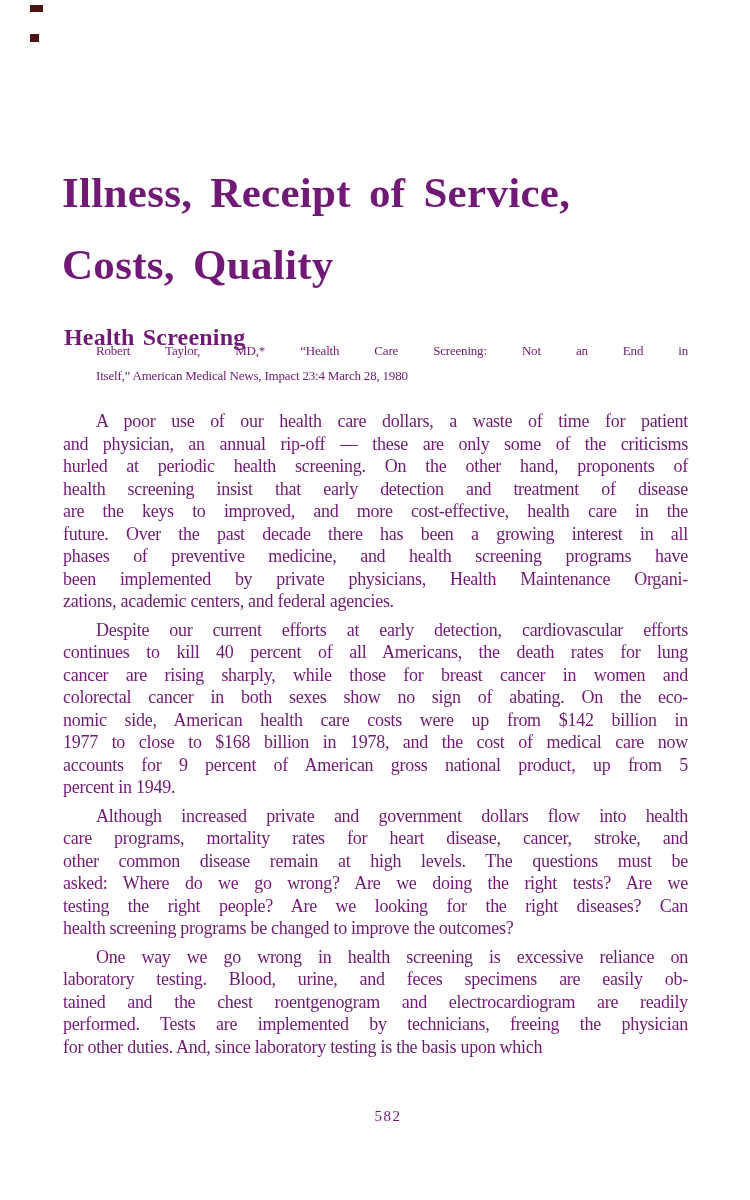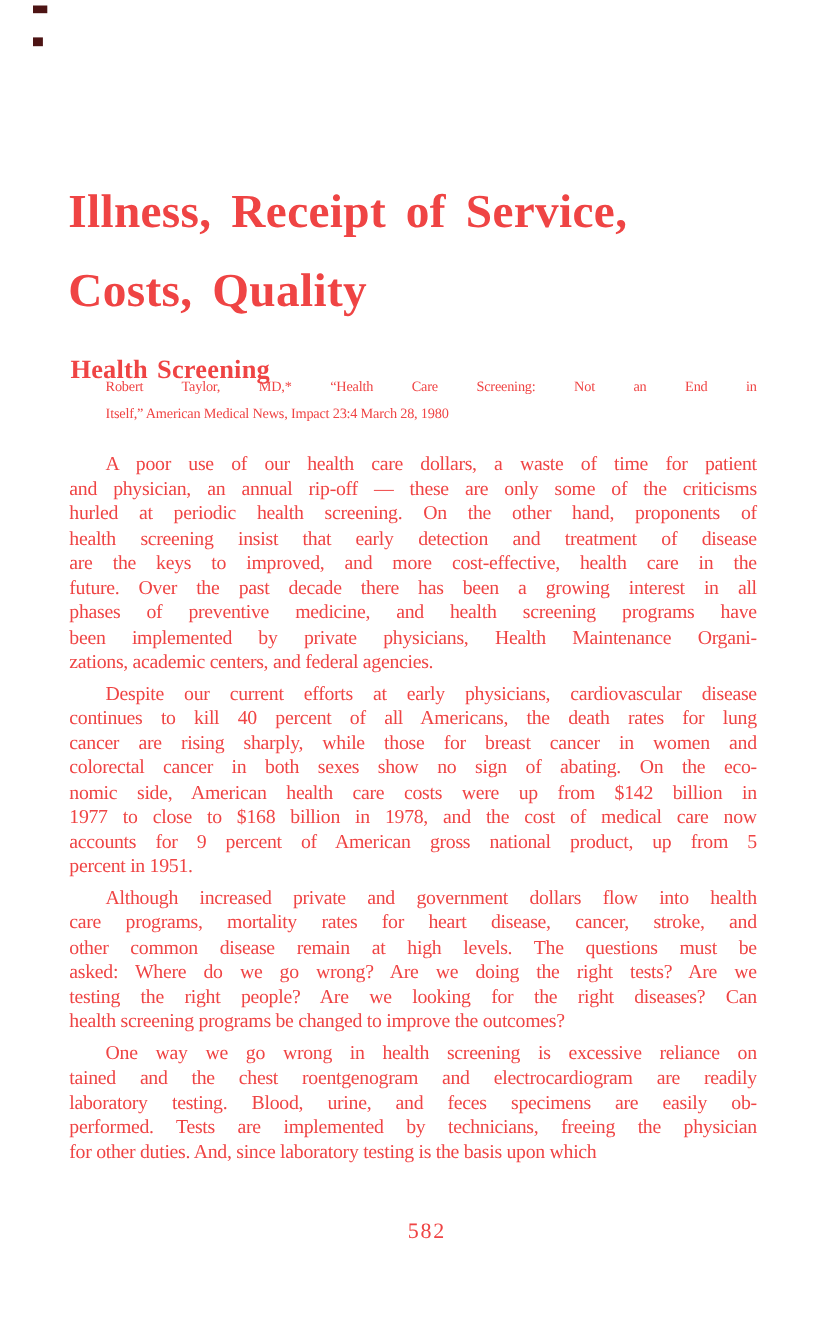--- a/index.html
+++ b/index.html
@@ -1,21 +1,21 @@
 <!DOCTYPE html>
 <html><head>
 <meta charset="utf-8">
 <style>
   html, body { margin: 0; padding: 0; background: #ffffff; }
   .page {
     position: relative;
     width: 750px;
     height: 1200px;
     background: #ffffff;
-    color: #ef4444;
+    color: #701a75;
     font-family: "Liberation Serif", "DejaVu Serif", serif;
     overflow: hidden;
   }
   .scan-mark { position: absolute; background: #4d1414; }
   .scan-mark.m1 { left: 30px; top: 5px;  width: 13px; height: 7px; }
   .scan-mark.m2 { left: 30px; top: 34px; width: 9px;  height: 8px; }
 
   .book-title {
     position: absolute;
     left: 62px;
@@ -62,21 +62,21 @@
   .line.first { text-indent: 33px; }
   .line.last { text-align-last: left; }
   .page-number {
     position: absolute;
     left: 0;
     top: 1108px;
     width: 750px;
     box-sizing: border-box;
     padding-left: 26px;
     text-align: center;
-    font-size: 20px;
+    font-size: 15px;
     letter-spacing: 1.5px;
   }
 </style>
 </head>
 <body>
 
 <div class="page">
 
   <div class="scan-mark m1"></div>
   <div class="scan-mark m2"></div>
@@ -99,41 +99,41 @@
         <div class="line">and physician, an annual rip-off — these are only some of the criticisms</div>
         <div class="line">hurled at periodic health screening. On the other hand, proponents of</div>
         <div class="line">health screening insist that early detection and treatment of disease</div>
         <div class="line">are the keys to improved, and more cost-effective, health care in the</div>
         <div class="line">future. Over the past decade there has been a growing interest in all</div>
         <div class="line">phases of preventive medicine, and health screening programs have</div>
         <div class="line">been implemented by private physicians, Health Maintenance Organi-</div>
         <div class="line last">zations, academic centers, and federal agencies.</div>
       </div>
       <div class="para">
-        <div class="line first">Despite our current efforts at early physicians, cardiovascular disease</div>
+        <div class="line first">Despite our current efforts at early detection, cardiovascular efforts</div>
         <div class="line">continues to kill 40 percent of all Americans, the death rates for lung</div>
         <div class="line">cancer are rising sharply, while those for breast cancer in women and</div>
         <div class="line">colorectal cancer in both sexes show no sign of abating. On the eco-</div>
         <div class="line">nomic side, American health care costs were up from $142 billion in</div>
         <div class="line">1977 to close to $168 billion in 1978, and the cost of medical care now</div>
         <div class="line">accounts for 9 percent of American gross national product, up from 5</div>
-        <div class="line last">percent in 1951.</div>
+        <div class="line last">percent in 1949.</div>
       </div>
       <div class="para">
         <div class="line first">Although increased private and government dollars flow into health</div>
         <div class="line">care programs, mortality rates for heart disease, cancer, stroke, and</div>
         <div class="line">other common disease remain at high levels. The questions must be</div>
         <div class="line">asked: Where do we go wrong? Are we doing the right tests? Are we</div>
         <div class="line">testing the right people? Are we looking for the right diseases? Can</div>
         <div class="line last">health screening programs be changed to improve the outcomes?</div>
       </div>
       <div class="para">
         <div class="line first">One way we go wrong in health screening is excessive reliance on</div>
+        <div class="line">laboratory testing. Blood, urine, and feces specimens are easily ob-</div>
         <div class="line">tained and the chest roentgenogram and electrocardiogram are readily</div>
-        <div class="line">laboratory testing. Blood, urine, and feces specimens are easily ob-</div>
         <div class="line">performed. Tests are implemented by technicians, freeing the physician</div>
         <div class="line last">for other duties. And, since laboratory testing is the basis upon which</div>
       </div>
     </div>
 
   <div class="page-number">582</div>
 
 </div>
 
 </body></html>

